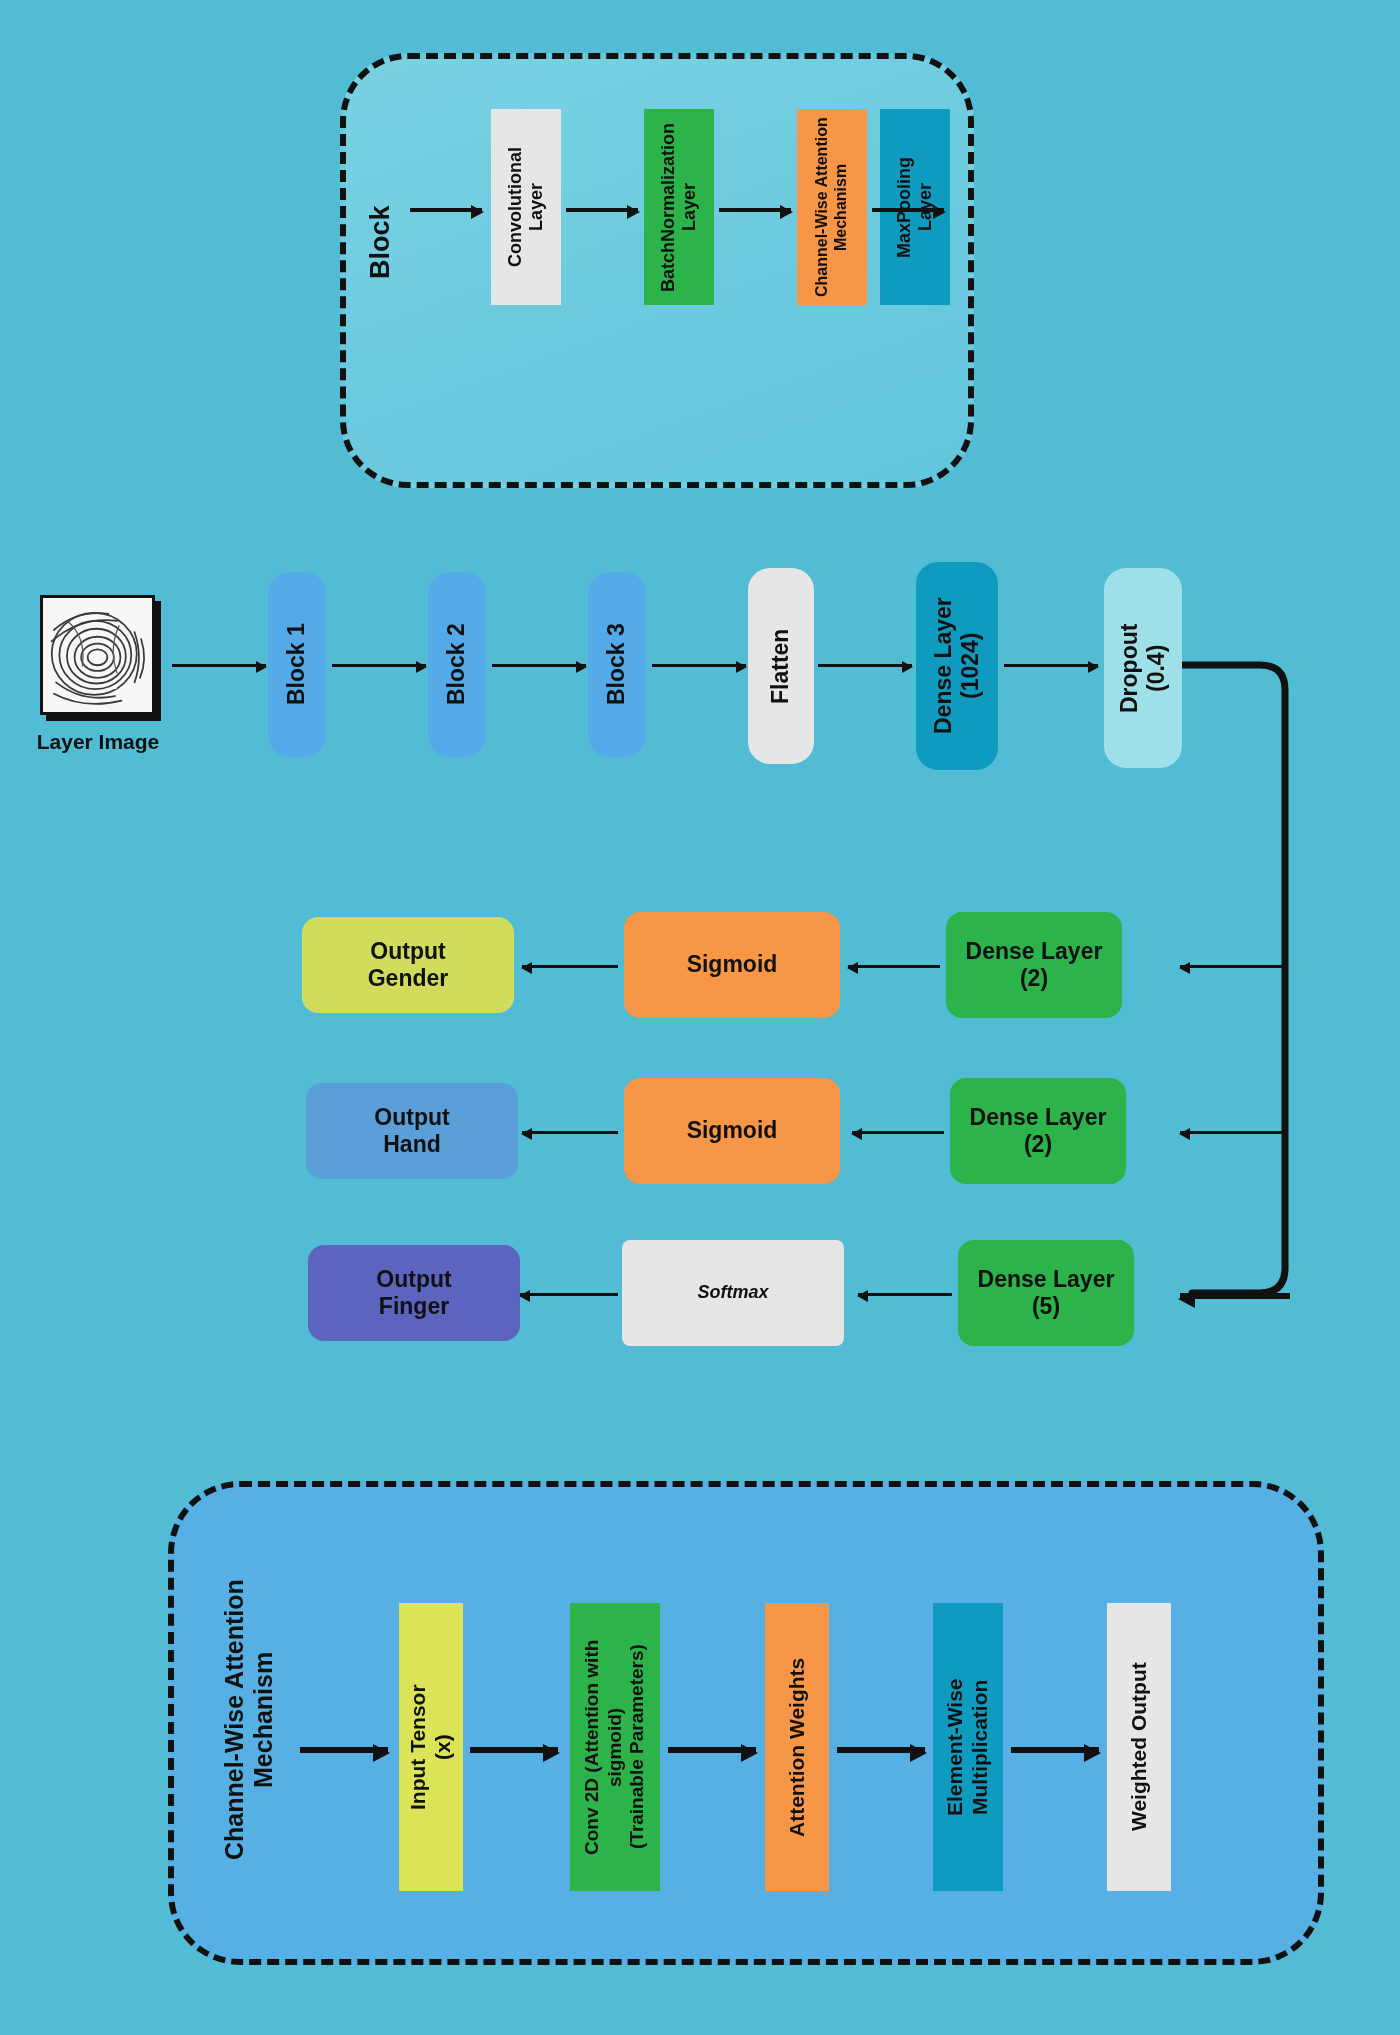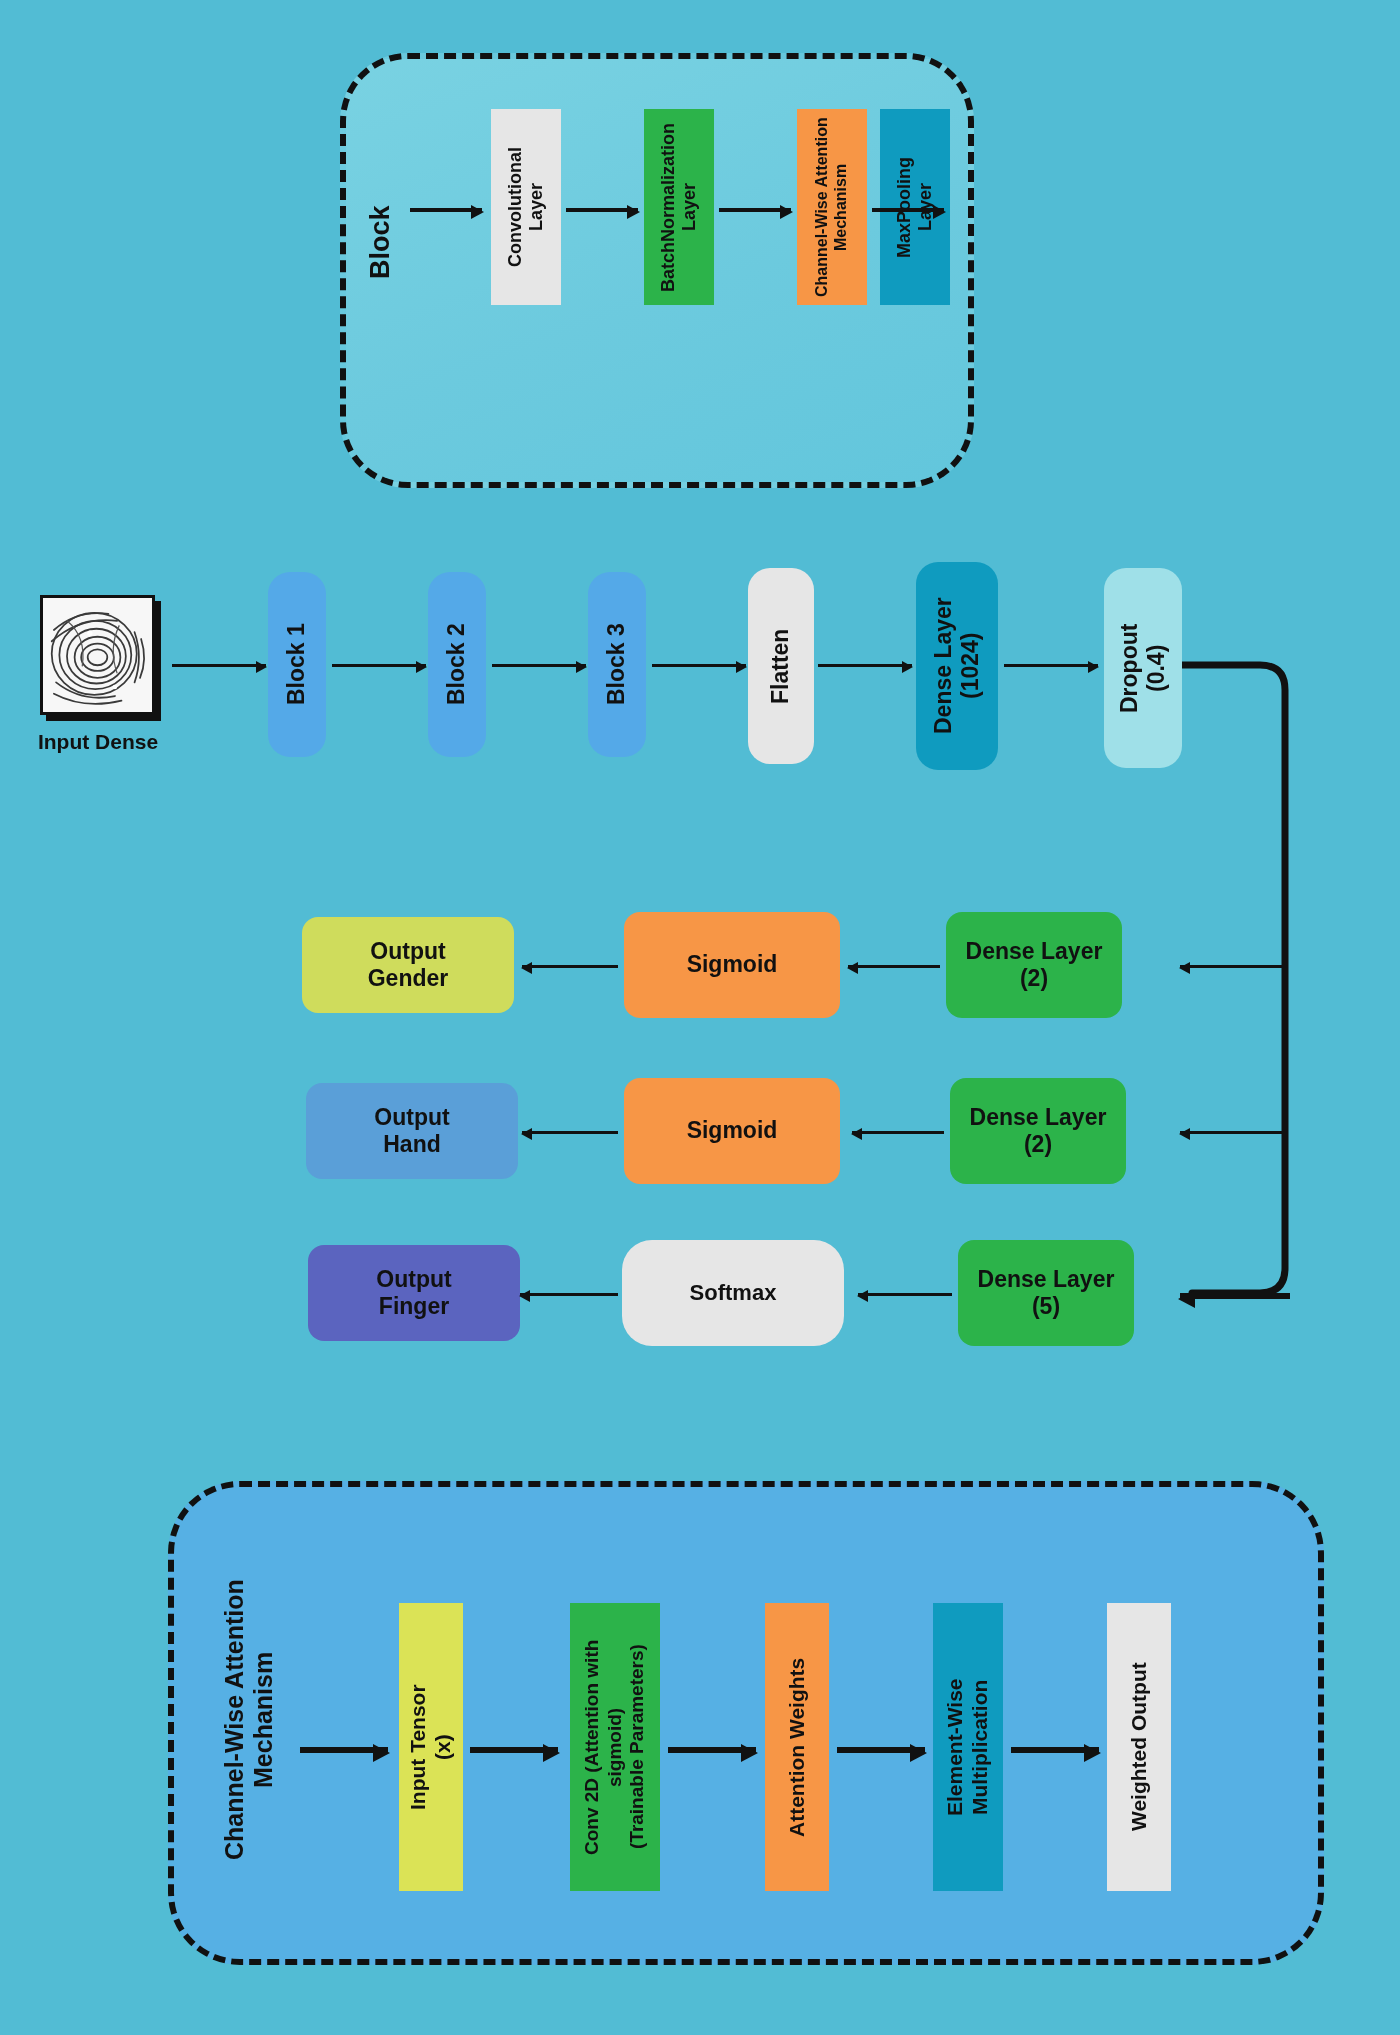--- a/index.html
+++ b/index.html
@@ -133,21 +133,21 @@
         <path d="M90 36 Q96 54 89 70"></path>
       </g>
       <g fill="none" stroke="#555" stroke-width="1.1">
         <path d="M22 20 Q40 34 36 60"></path>
         <path d="M70 24 Q60 44 68 66"></path>
       </g>
       <circle cx="43" cy="31" r="2.4" fill="#ffffff"></circle>
       <circle cx="66" cy="78" r="2" fill="#ffffff"></circle>
     </svg>
   </div>
-  <div id="input-image-label">Input Dense</div>
+  <div id="input-image-label">Layer Image</div>
 
   <div class="arrow-h thin" id="pipe-arrow-0" style="left:172px;top:664px;width:94px;"></div>
 
   <div class="node vert" id="pipe-stage-0" style="left:268px;top:572px;width:58px;height:185px;background:#54a9e8;border-radius:22px;font-size:23px;">Block 1</div>
 
   <div class="arrow-h thin" id="pipe-arrow-1" style="left:332px;top:664px;width:94px;"></div>
 
   <div class="node vert" id="pipe-stage-1" style="left:428px;top:572px;width:58px;height:185px;background:#54a9e8;border-radius:22px;font-size:23px;">Block 2</div>
 
   <div class="arrow-h thin" id="pipe-arrow-2" style="left:492px;top:664px;width:94px;"></div>
@@ -189,21 +189,21 @@
   <div class="arrow-h left thin" id="branch-1-arrow-dense" style="left:852px;top:1131px;width:92px;"></div>
   <div class="node" id="branch-1-activation" style="left:624px;top:1078px;width:216px;height:106px;background:#f79646;border-radius:16px;font-size:23px;">Sigmoid</div>
   <div class="arrow-h left thin" id="branch-1-arrow-act" style="left:522px;top:1131px;width:96px;"></div>
   <div class="node" id="branch-1-output" style="left:306px;top:1083px;width:212px;height:96px;background:#5a9fd8;border-radius:16px;font-size:23px;">Output
 Hand</div>
 
   <div class="arrow-h left thick" id="branch-2-arrow-bus" style="left:1180px;top:1293px;width:110px;"></div>
   <div class="node" id="branch-2-dense" style="left:958px;top:1240px;width:176px;height:106px;background:#2cb34a;border-radius:16px;font-size:23px;">Dense Layer
 (5)</div>
   <div class="arrow-h left thin" id="branch-2-arrow-dense" style="left:858px;top:1293px;width:94px;"></div>
-  <div class="node" id="branch-2-activation" style="left:622px;top:1240px;width:222px;height:106px;background:#e6e6e6;border-radius:30px;font-size:22px;">Softmax</div>
+  <div class="node" id="branch-2-activation" style="left:622px;top:1240px;width:222px;height:106px;background:#e6e6e6;border-radius:8px;font-size:18px;font-style:italic;">Softmax</div>
   <div class="arrow-h left thin" id="branch-2-arrow-act" style="left:520px;top:1293px;width:98px;"></div>
   <div class="node" id="branch-2-output" style="left:308px;top:1245px;width:212px;height:96px;background:#5b64bf;border-radius:16px;font-size:23px;">Output
 Finger</div>
 
   <div class="dashed-box" id="attn-detail-box" style="background: rgb(86, 176, 228);"></div>
 
   <div class="node vert" id="attn-caption" style="left:218px;top:1540px;width:62px;height:360px;font-size:25px;">Channel-Wise Attention
 Mechanism</div>
 
   <div class="arrow-h thick" id="attn-arrow-0" style="left:300px;top:1747px;width:88px;"></div>

